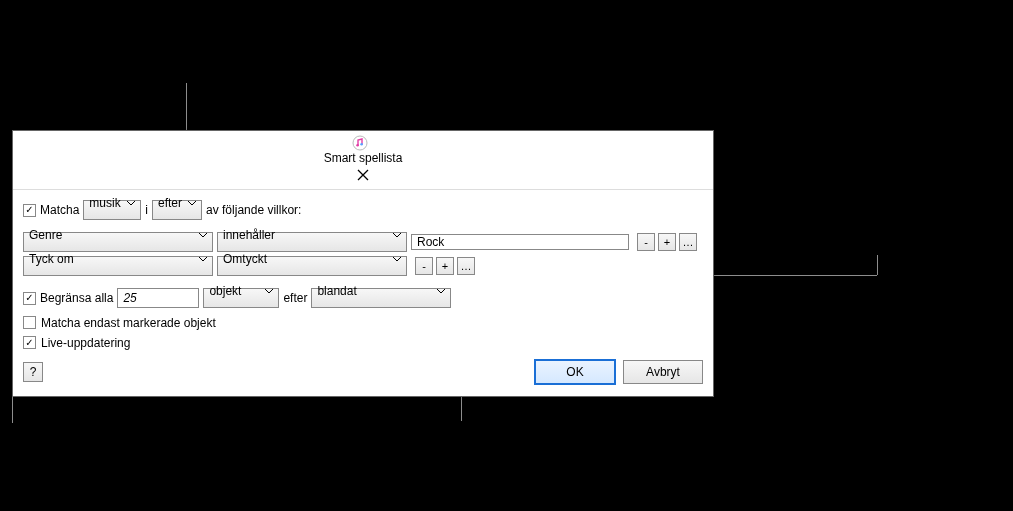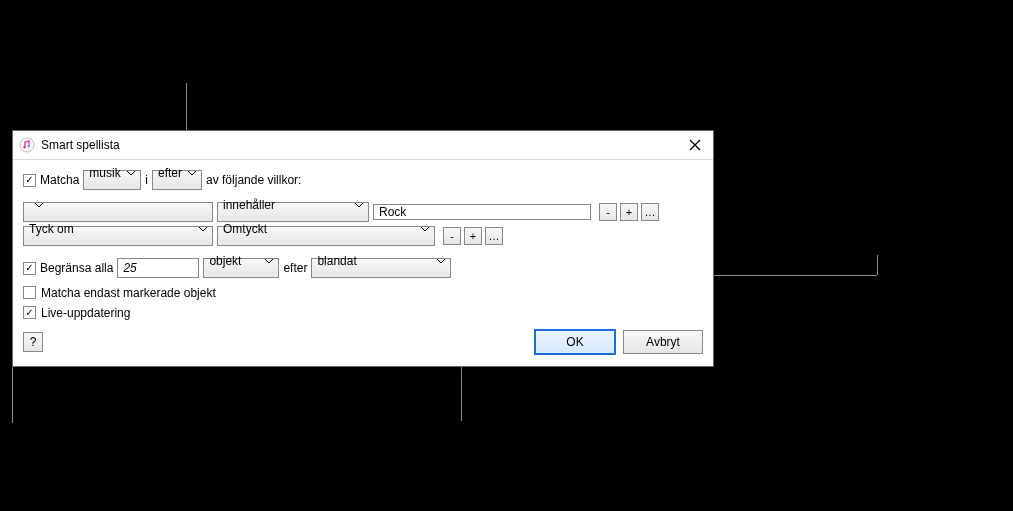--- a/index.html
+++ b/index.html
@@ -17,20 +17,21 @@
     width: 702px;
     background: #fff;
     border: 1px solid #666;
     box-shadow: 0 0 4px rgba(0,0,0,0.3);
   }
   .titlebar {
     display: flex;
     align-items: center;
     padding: 4px 6px;
     border-bottom: 1px solid #ddd;
+    flex-direction: column;
   }
   .app-icon {
     width: 16px; height: 16px;
     margin-right: 6px;
     flex-shrink: 0;
   }
   .title-text { flex: 1; }
   .close-btn {
     width: 24px; height: 20px;
     display: flex; align-items: center; justify-content: center;
@@ -86,29 +87,29 @@
     flex-direction: column;
     gap: 4px;
     margin-bottom: 12px;
   }
   .rule-row {
     display: flex;
     align-items: center;
     gap: 4px;
   }
   .rule-row .select.field { width: 190px; }
-  .rule-row .select.op    { width: 152px; }
+  .rule-row .select.op    { width: 190px; }
   .rule-row .txt-input    {
     width: 218px; height: 16px;
     border: 1px solid #888;
     background: #fff;
     padding: 0 5px;
     display: flex; align-items: center;
   }
-  .rule-row .select.val   { width: 218px; }
+  .rule-row .select.val   { width: 190px; }
   .rule-btns { display: flex; gap: 3px; margin-left: 4px; }
   .mini-btn {
     width: 18px; height: 18px;
     border: 1px solid #888;
     background: linear-gradient(#f7f7f7,#e6e6e6);
     display: inline-flex;
     align-items: center; justify-content: center;
     font-size: 11px;
     cursor: pointer;
   }
@@ -209,20 +210,21 @@
             <path d="M2 4 l4 4 4-4" stroke="#000" fill="none"></path>
           </svg>
       </span>
       <span class="lbl">av följande villkor:</span>
     </div>
 
     <div class="rules">
 
       <div class="rule-row">
         <span class="select field">
+          <span class="sel-text">Genre</span>
           <svg class="chev" viewBox="0 0 12 12">
               <path d="M2 4 l4 4 4-4" stroke="#000" fill="none"></path>
             </svg>
         </span>
         <span class="select op">
           <span class="sel-text">innehåller</span>
           <svg class="chev" viewBox="0 0 12 12">
               <path d="M2 4 l4 4 4-4" stroke="#000" fill="none"></path>
             </svg>
         </span>

